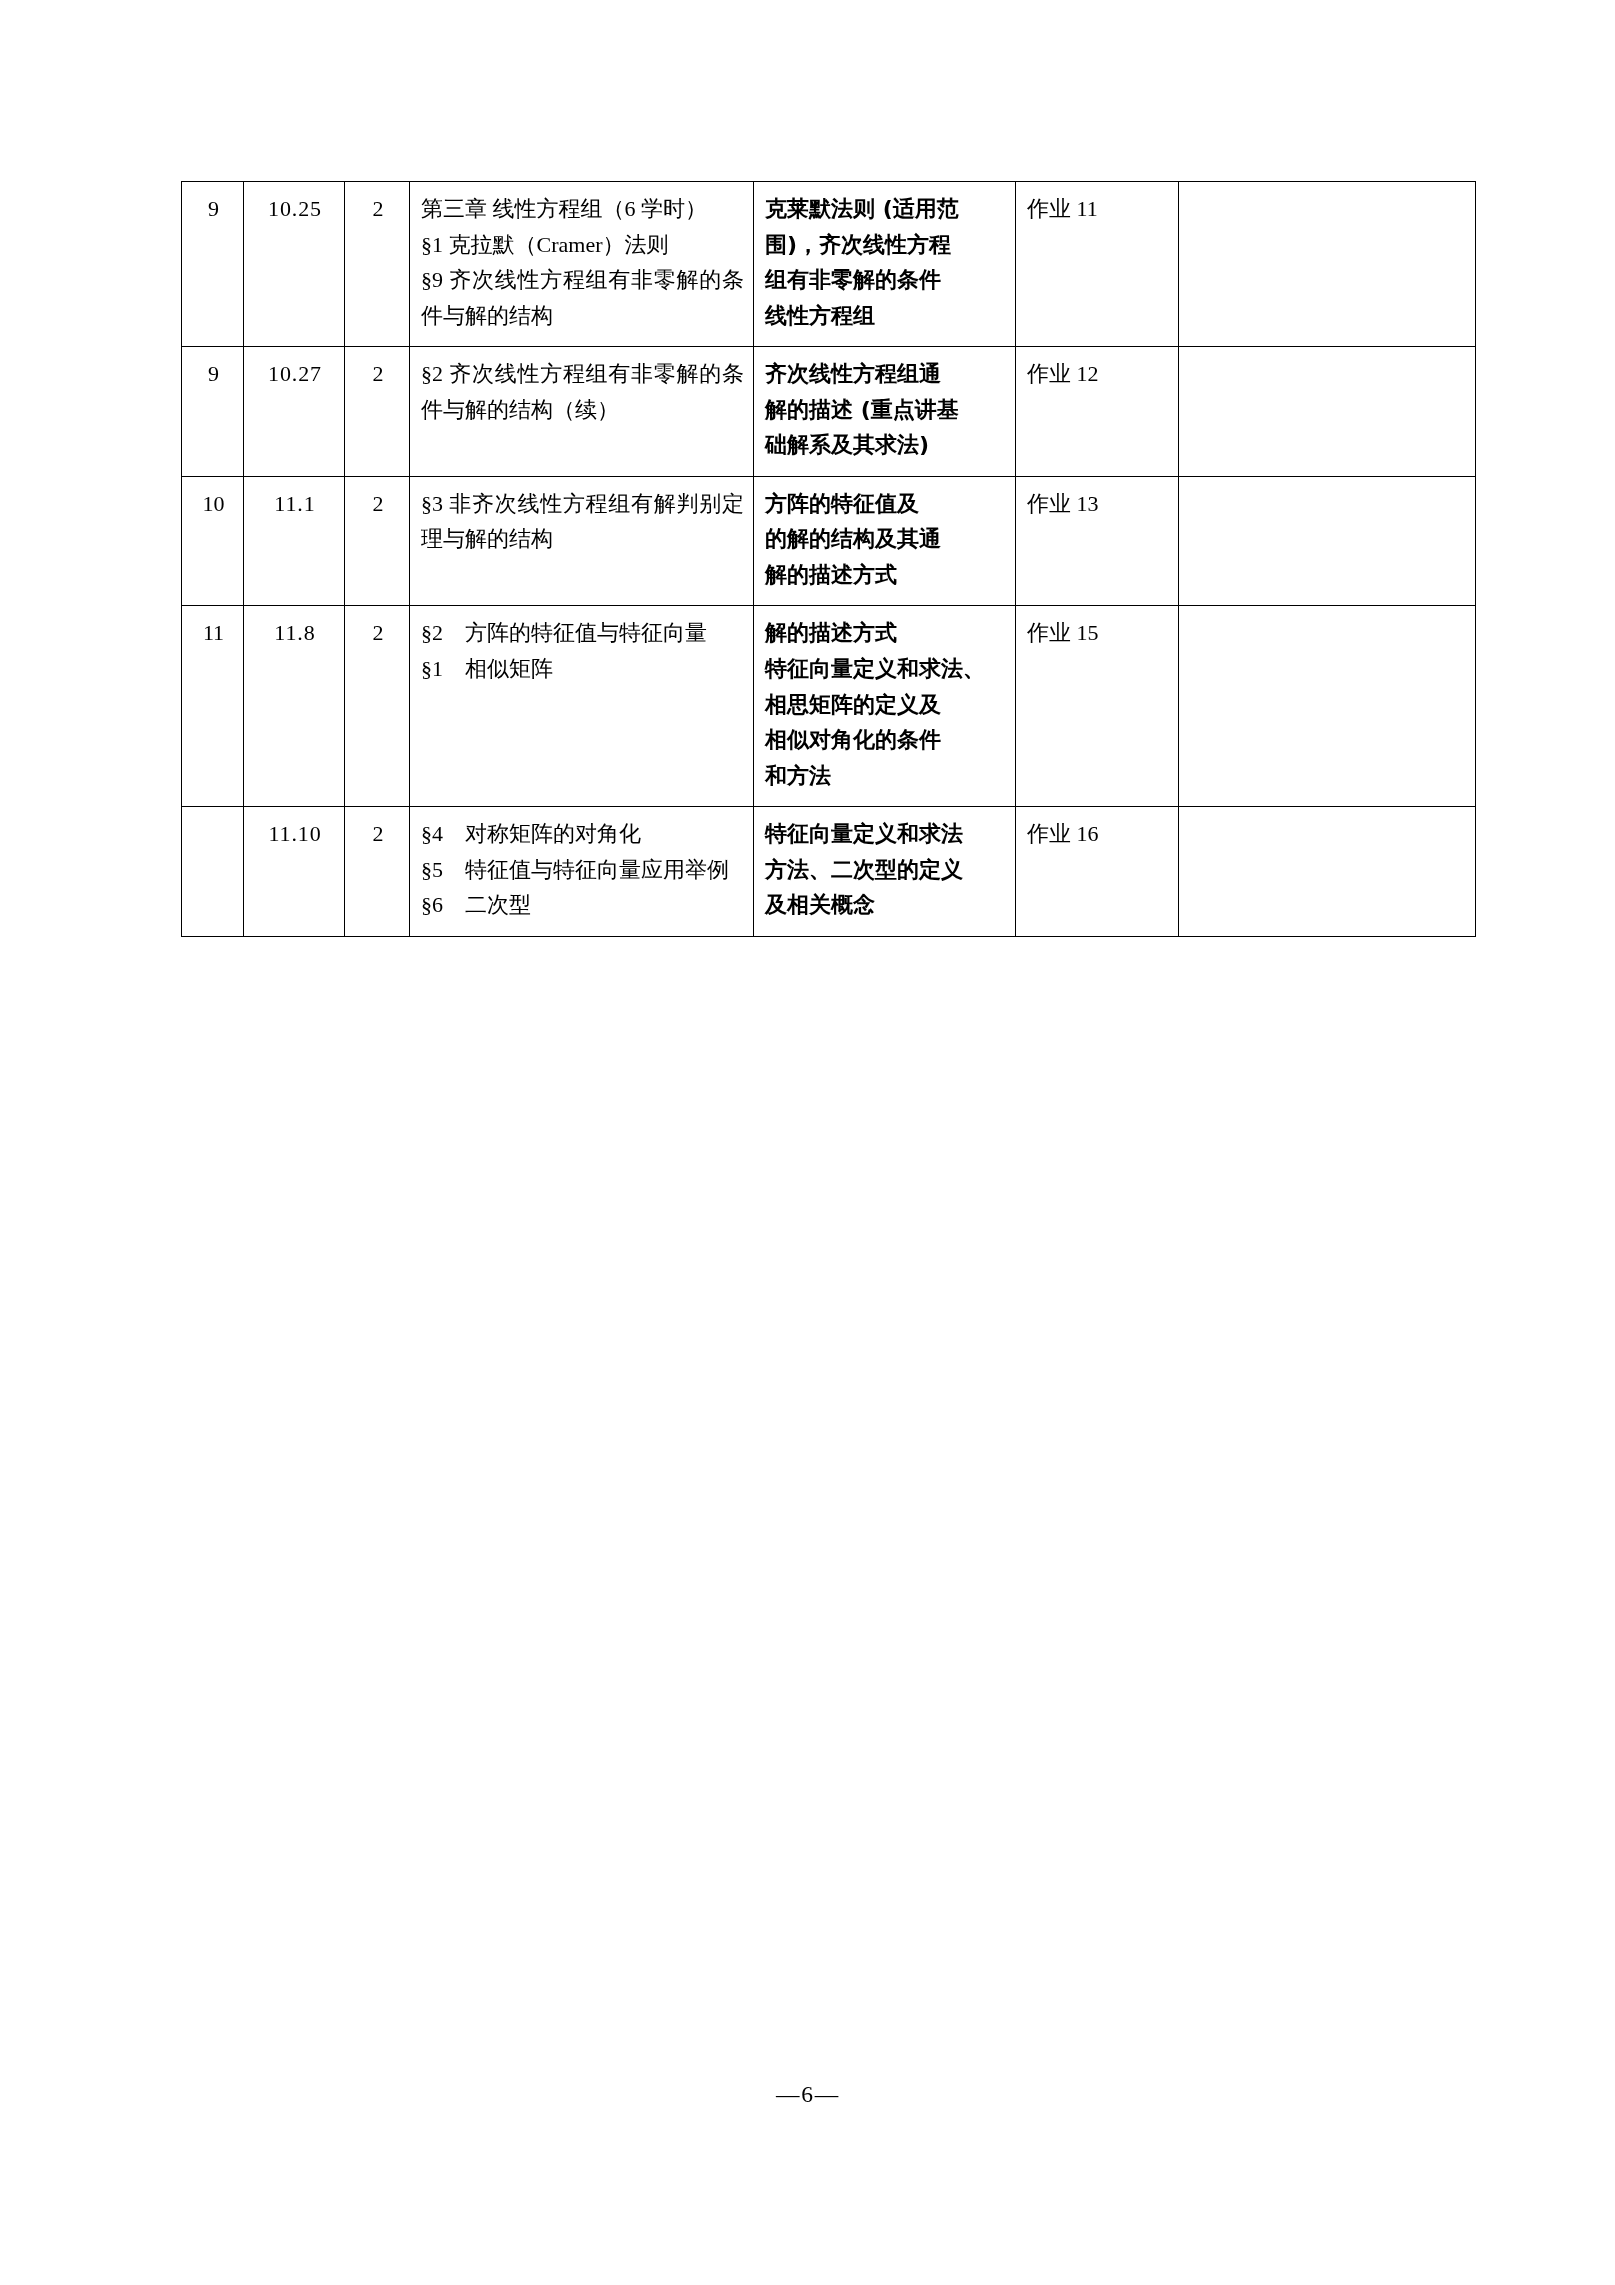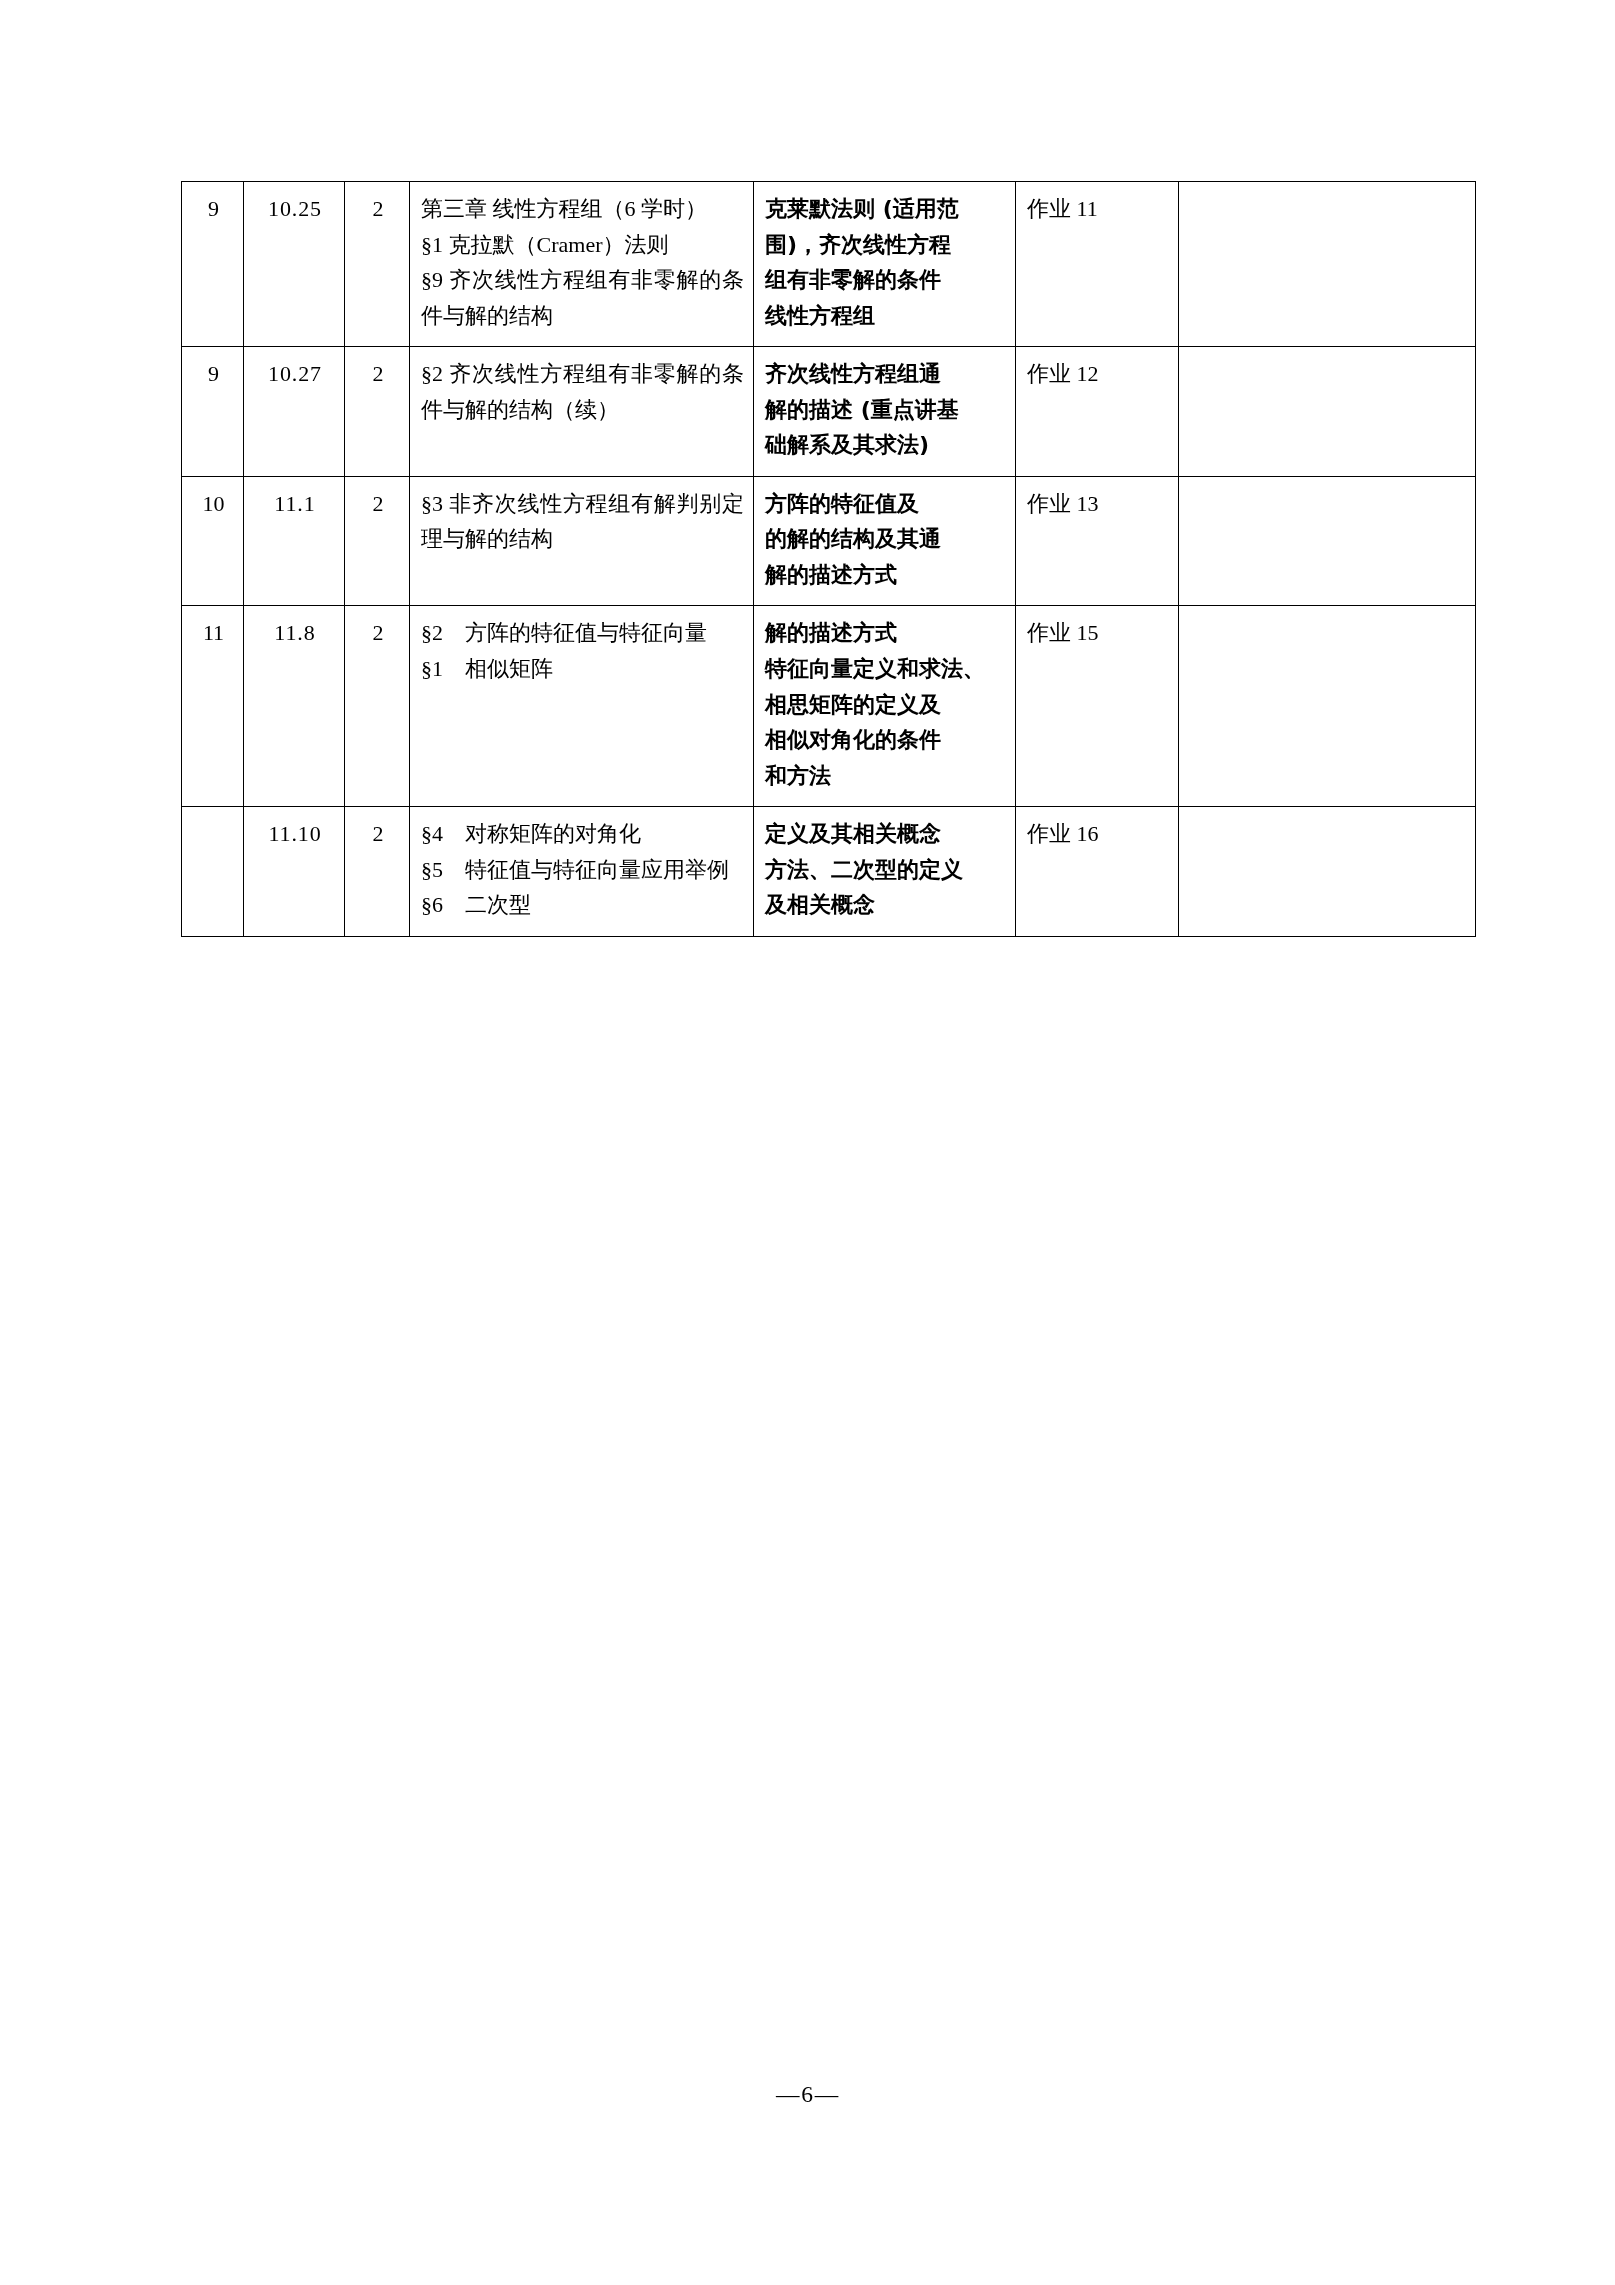--- a/index.html
+++ b/index.html
@@ -164,21 +164,21 @@
         <tr>
           <td class="week"></td>
           <td class="date">11.10</td>
           <td class="hours">2</td>
           <td class="content">
             <span class="content-line">§4　对称矩阵的对角化</span>
             <span class="content-line">§5　特征值与特征向量应用举例</span>
             <span class="content-line">§6　二次型</span>
           </td>
           <td class="focus">
-            <span class="focus-line">定义及其相关概念</span>
+            <span class="focus-line">特征向量定义和求法</span>
             <span class="focus-line">方法、二次型的定义</span>
             <span class="focus-line">及相关概念</span>
           </td>
           <td class="hw">作业 16</td>
           <td class="notes"></td>
         </tr>
       </tbody>
   </table>
 
   <div class="page-number">—6—</div>

